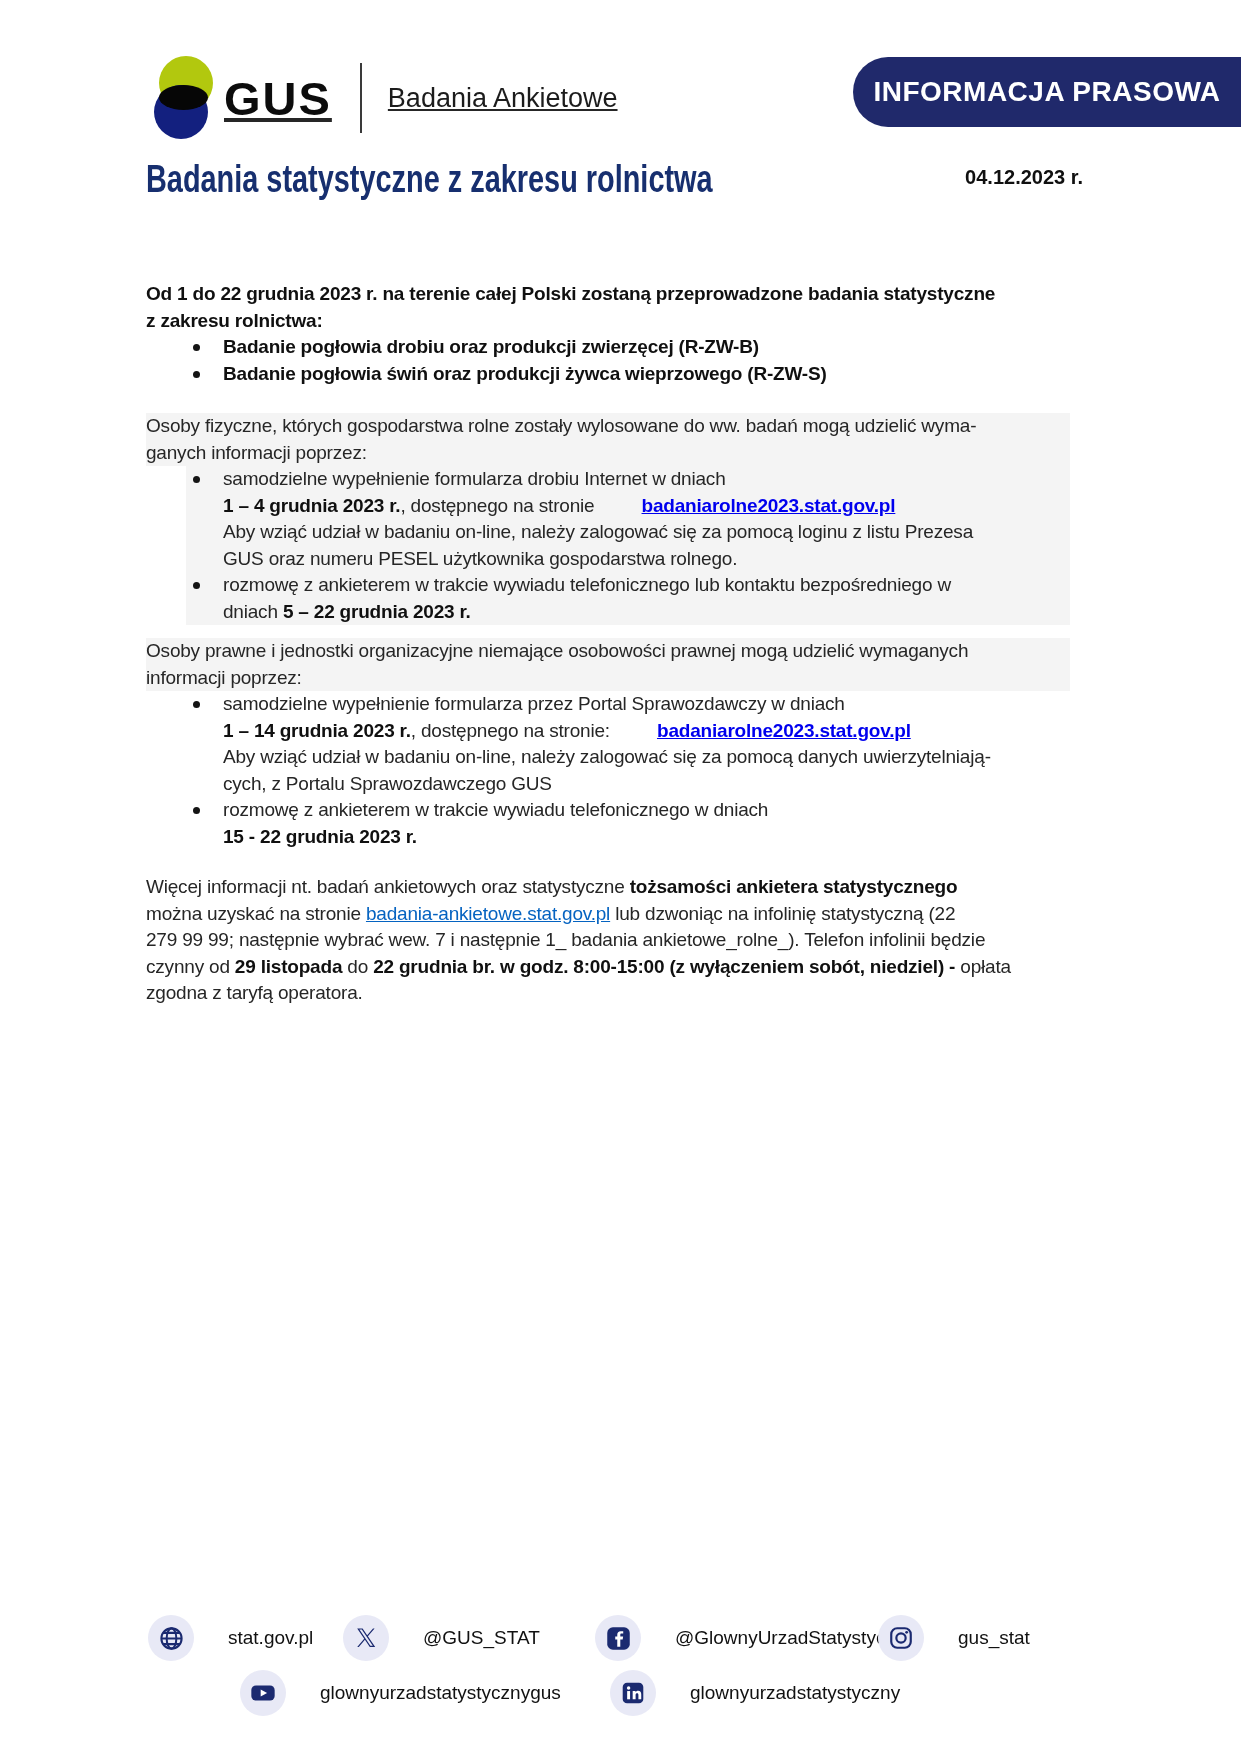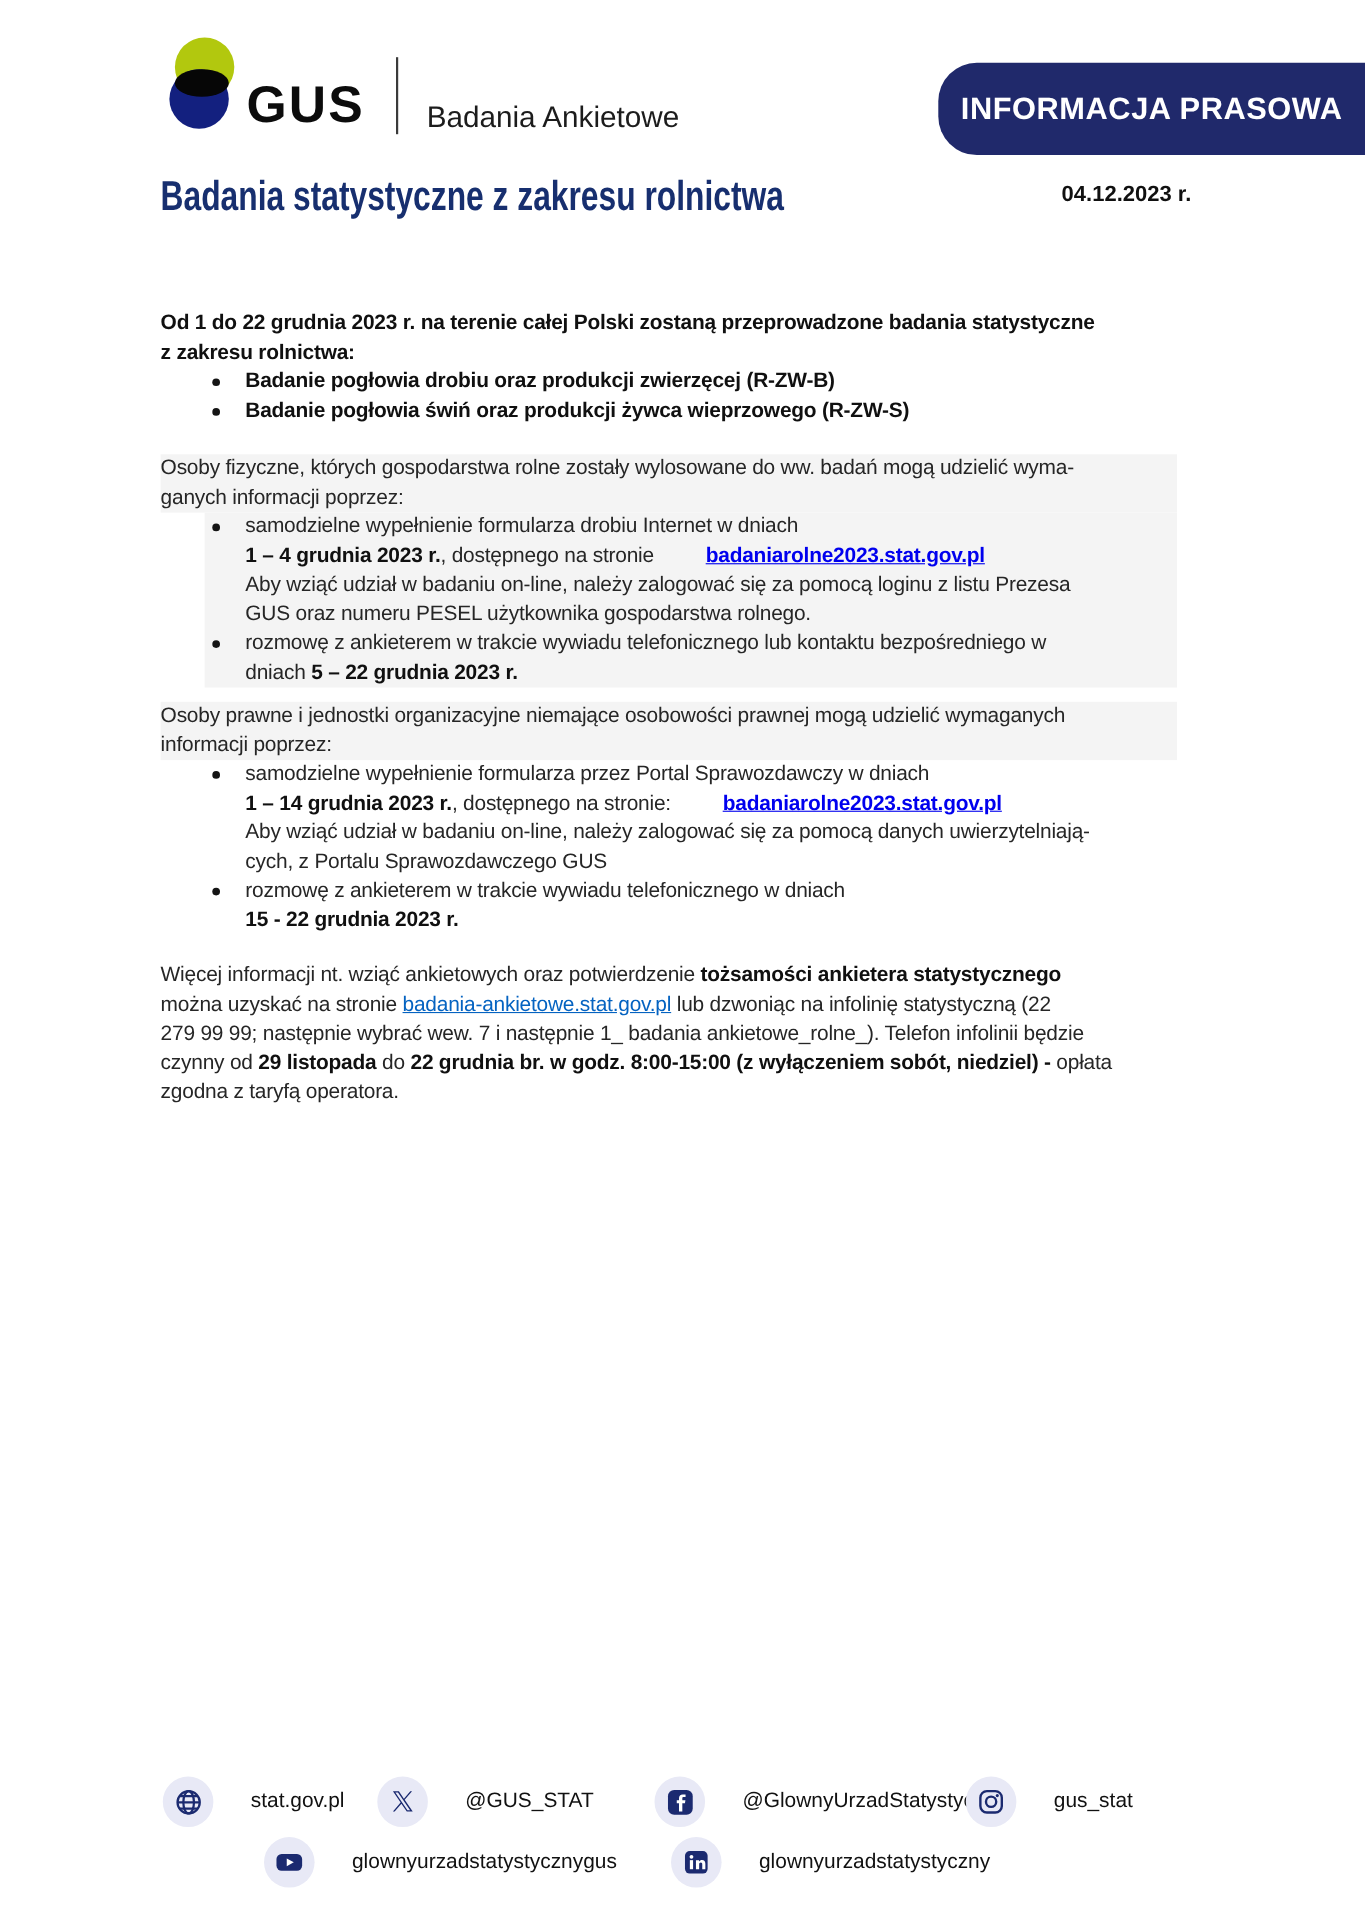--- a/index.html
+++ b/index.html
@@ -2,27 +2,27 @@
 <html lang="pl" style="--navy_badge: #20296b; --navy_title: #172f6f; --link_blue: #0563c1; --bold_link_blue: #0000ee; --paragraph_bg: #f4f4f4; --logo_green: #b2c80e; --logo_blue: #13207f; --icon_bg: #e8e9f6; --icon_navy: #1b2a70;"><head>
 <meta charset="utf-8">
 <style>
   html,body{margin:0;padding:0;}
   body{
     width:1241px;height:1755px;position:relative;background:#ffffff;
     font-family:"Liberation Sans", sans-serif;color:#262626;
     overflow:hidden;
   }
   
-  .header{position:absolute;left:140px;top:30px;display:flex;align-items:flex-end;height:92px;}
+  .header{position:absolute;left:140px;top:52px;display:flex;align-items:center;height:92px;text-decoration:underline;}
   .logo-svg{display:block;}
   .gus-word{font-size:47px;font-weight:700;color:#0c0c0c;letter-spacing:2px;margin-left:8px;}
   .hdr-divider{width:2px;height:70px;background:#3a3a3a;margin:0 26px 0 28px;}
   .hdr-subtitle{font-size:27px;color:#1c1c1c;}
   .badge{
-    position:absolute;top:57px;left:853px;right:0;height:84px;
+    position:absolute;top:57px;left:853px;right:0;height:70px;
     background:var(--navy_badge);border-radius:35px 0 0 35px;
     display:flex;align-items:center;justify-content:center;
     color:#ffffff;font-weight:700;font-size:28px;letter-spacing:0.5px;
   }
   
   .page-title{
     position:absolute;left:146px;top:158px;
     font-size:38px;font-weight:700;color:var(--navy_title);
     white-space:nowrap;transform:scaleX(0.76);transform-origin:left top;
   }
@@ -133,21 +133,21 @@
     <div class="bullet">
       <span class="dot"></span>
       <div>
           <div class="tline"><span>rozmowę z ankieterem w trakcie wywiadu telefonicznego w dniach</span></div>
           <div class="tline"><span class="bold">15 - 22 grudnia 2023 r.</span></div>
         </div>
     </div>
   </div>
 
   <div class="more-info">
-      <div class="tline"><span>Więcej informacji nt. wziąć ankietowych oraz potwierdzenie </span><span class="bold">tożsamości ankietera statystycznego</span></div>
+      <div class="tline"><span>Więcej informacji nt. badań ankietowych oraz statystyczne </span><span class="bold">tożsamości ankietera statystycznego</span></div>
       <div class="tline"><span>można uzyskać na stronie </span><span class="link">badania-ankietowe.stat.gov.pl</span><span> lub dzwoniąc na infolinię statystyczną (22</span></div>
       <div class="tline"><span>279 99 99; następnie wybrać wew. 7 i następnie 1_ badania ankietowe_rolne_). Telefon infolinii będzie</span></div>
       <div class="tline"><span>czynny od </span><span class="bold">29 listopada</span><span> do </span><span class="bold">22 grudnia br. w godz. 8:00-15:00 (z wyłączeniem sobót, niedziel) -</span><span> opłata</span></div>
       <div class="tline"><span>zgodna z taryfą operatora.</span></div>
     </div>
 </div>
 
 <div class="footer-item" style="left:148px;top:1615px;">
   <span class="icon-circle">
     <svg width="27" height="27" viewBox="0 0 24 24" fill="none" stroke="#1b2a70" stroke-width="1.8">

